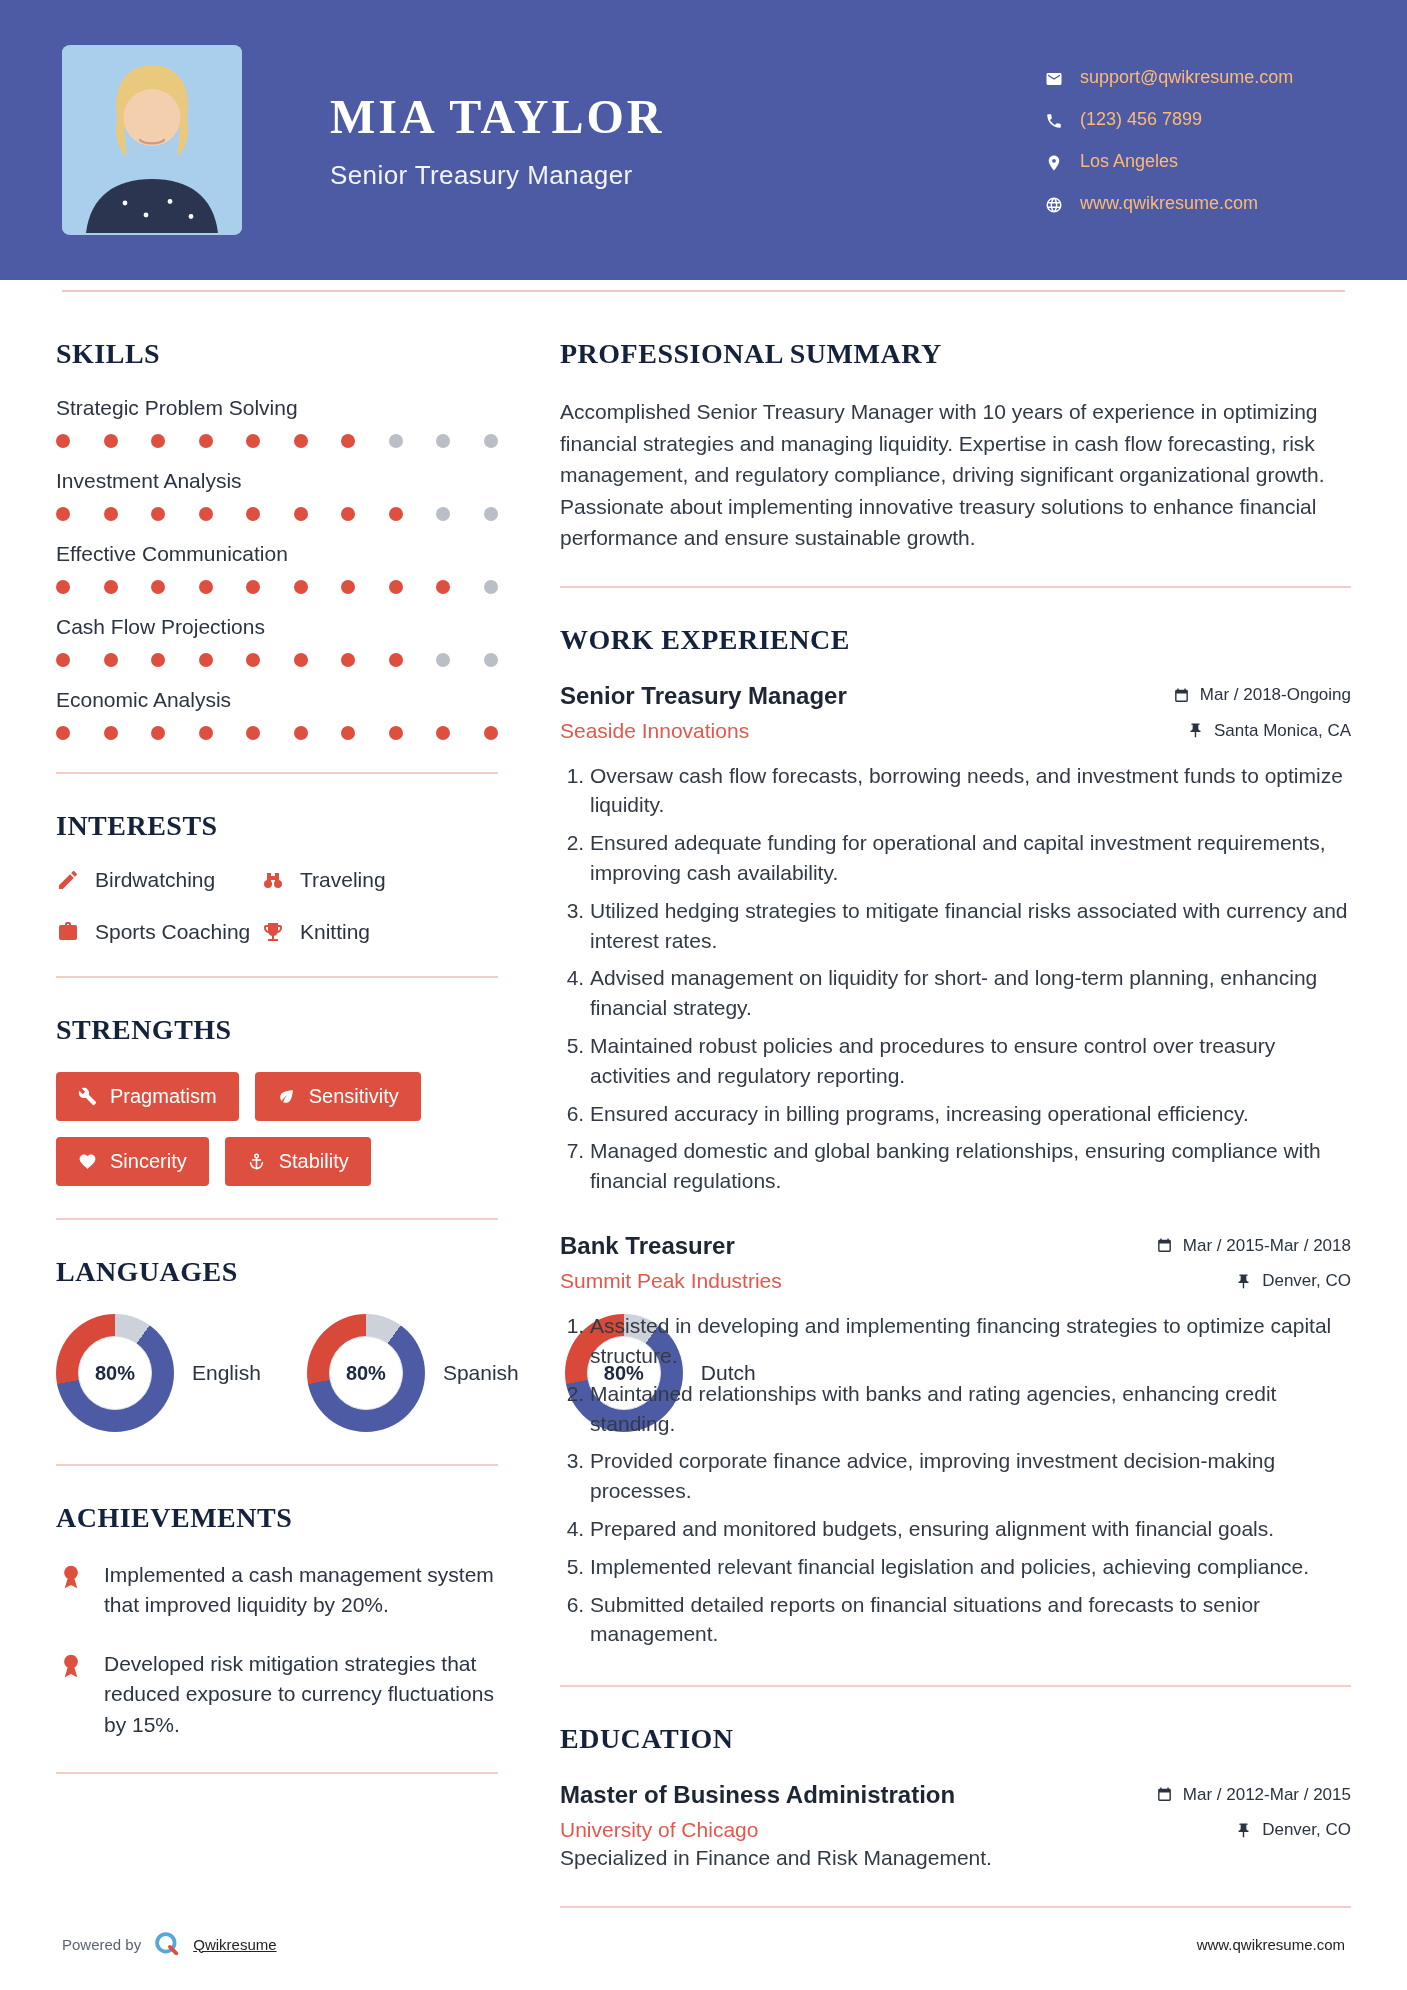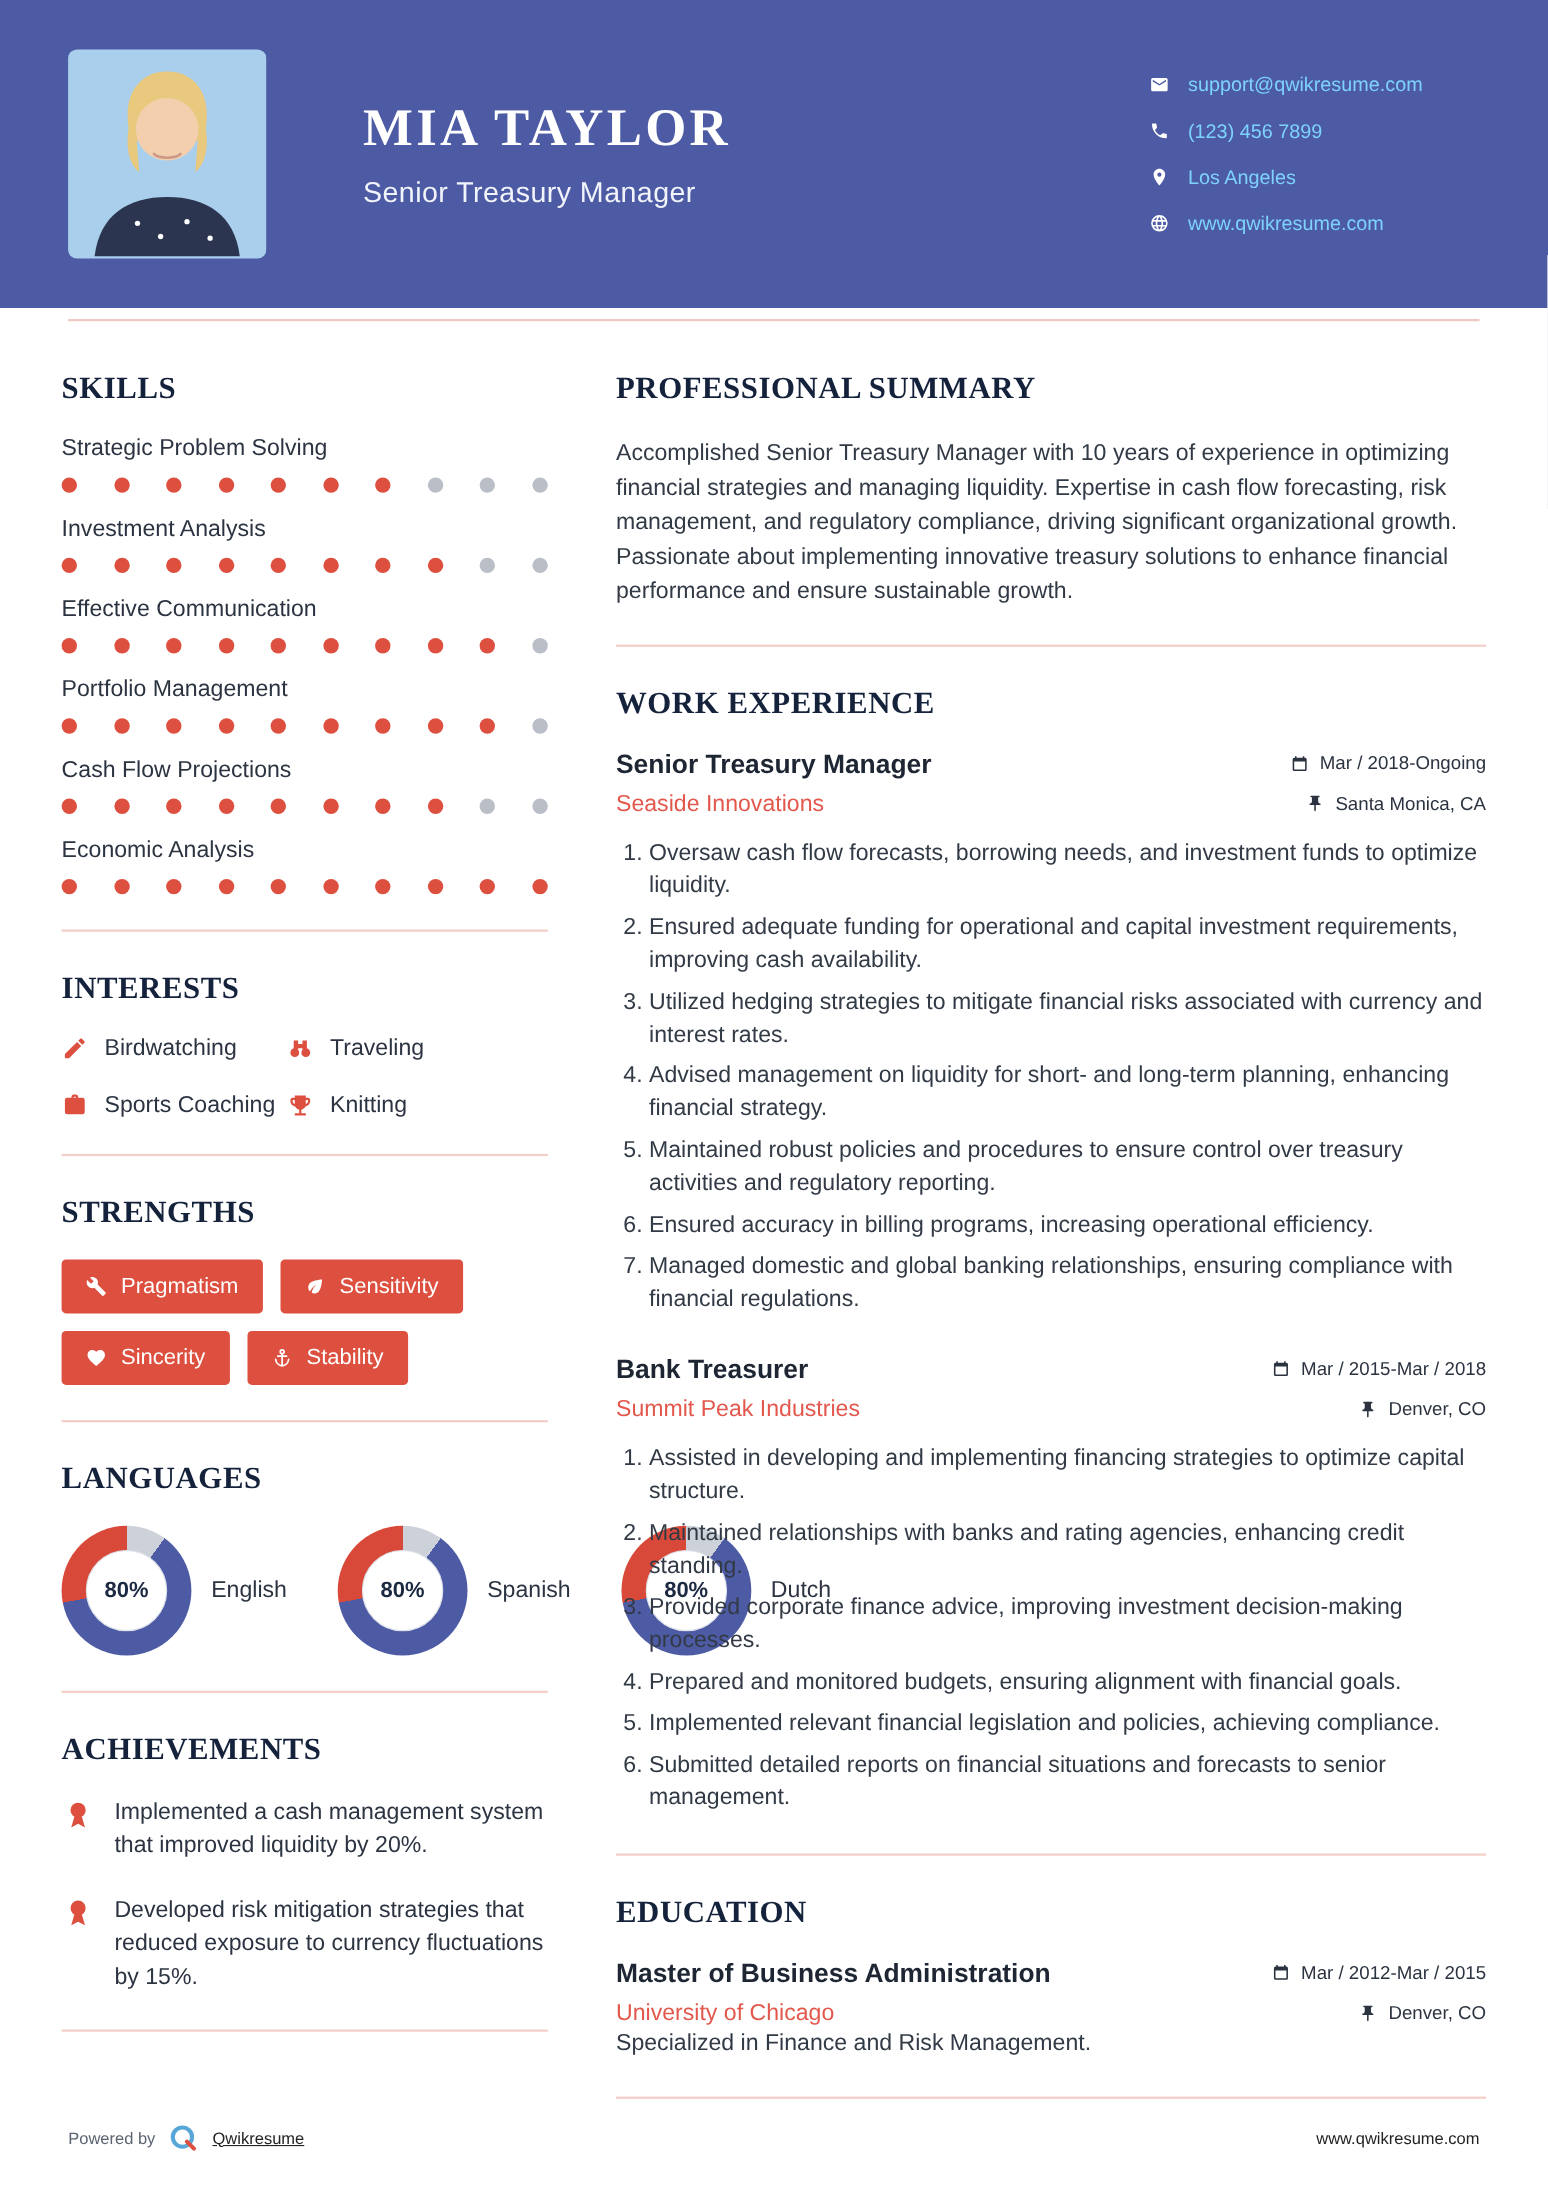--- a/index.html
+++ b/index.html
@@ -8,21 +8,21 @@
   .page{width:1407px;height:1990px;margin:0 auto;background:#fff;position:relative;overflow:hidden}
 
   
   .header{height:280px;background:#4d5ba5;display:flex;align-items:center;padding:0 62px}
   .photo{width:180px;height:190px;border-radius:8px;overflow:hidden;flex-shrink:0;background:#a9cfec}
   .photo svg{display:block;width:100%;height:100%}
   .id{margin-left:88px}
   .name{font-family:"Liberation Serif","DejaVu Serif",serif;font-size:48px;font-weight:700;color:#fff;letter-spacing:3px}
   .role{font-size:26px;color:#f2f4fb;margin-top:16px;font-weight:500;letter-spacing:.4px}
   .contact{margin-left:auto;display:flex;flex-direction:column;gap:21px;min-width:300px}
-  .contact-row{display:flex;align-items:center;gap:17px;color:#7dd3fc;font-size:18px}
+  .contact-row{display:flex;align-items:flex-end;gap:17px;color:#fdba74;font-size:18px}
   .contact-row svg{width:18px;height:18px;fill:#fff;flex-shrink:0}
   .header-rule{height:2px;background:#f1c7c2;margin:10px 62px 0}
 
   
   .cols{display:flex;padding:46px 56px 0;gap:62px}
   .left{width:442px;flex-shrink:0}
   .right{flex:1;min-width:0}
   .sec-title{font-family:"Liberation Serif","DejaVu Serif",serif;font-size:28px;font-weight:700;color:#15223b;letter-spacing:.5px;margin-bottom:26px}
   .rule{border-top:2px solid #f3cdc8;margin:32px 0 36px}
 
@@ -177,35 +177,20 @@
               <span class="dot filled"></span>
               <span class="dot filled"></span>
               <span class="dot filled"></span>
               <span class="dot filled"></span>
               <span class="dot filled"></span>
               <span class="dot filled"></span>
               <span class="dot"></span>
             </div>
         </div>
         <div class="skill">
-          <div class="skill-label">Portfolio Management</div>
-          <div class="dots">
-              <span class="dot filled"></span>
-              <span class="dot filled"></span>
-              <span class="dot filled"></span>
-              <span class="dot filled"></span>
-              <span class="dot filled"></span>
-              <span class="dot filled"></span>
-              <span class="dot filled"></span>
-              <span class="dot filled"></span>
-              <span class="dot filled"></span>
-              <span class="dot"></span>
-            </div>
-        </div>
-        <div class="skill">
           <div class="skill-label">Cash Flow Projections</div>
           <div class="dots">
               <span class="dot filled"></span>
               <span class="dot filled"></span>
               <span class="dot filled"></span>
               <span class="dot filled"></span>
               <span class="dot filled"></span>
               <span class="dot filled"></span>
               <span class="dot filled"></span>
               <span class="dot filled"></span>

